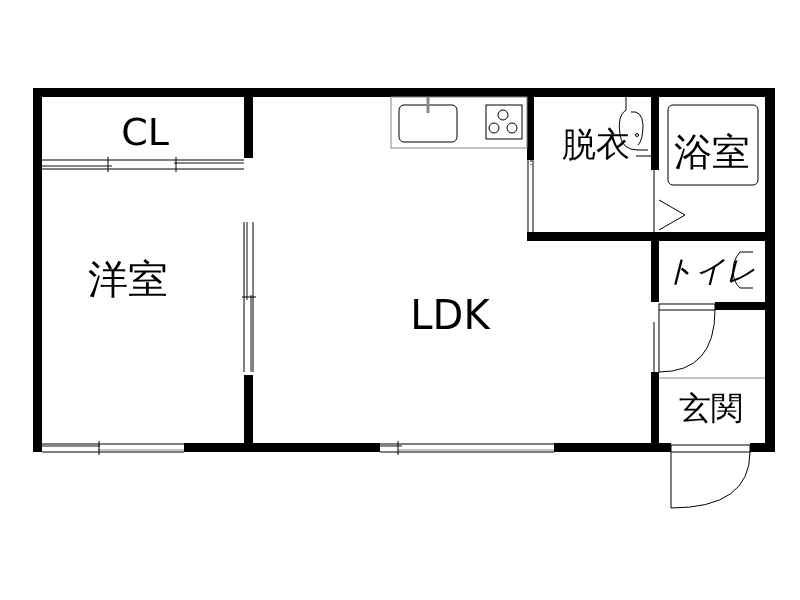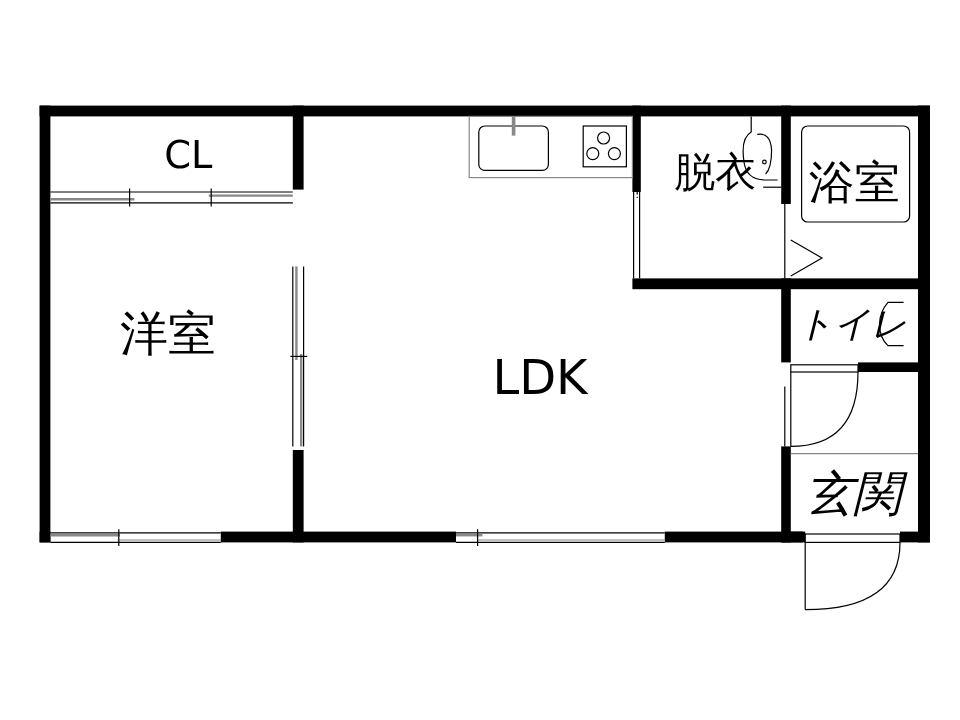--- a/index.html
+++ b/index.html
@@ -1,25 +1,25 @@
 <!DOCTYPE html>
 <html><head>
 <meta charset="utf-8">
 <style>
   html, body { margin:0; padding:0; background:#ffffff; }
   body { width:800px; height:600px; position:relative; overflow:hidden; font-family:"DejaVu Sans", sans-serif; }
   svg { position:absolute; left:0; top:0; }
   .lbl { position:absolute; color:#000; line-height:1; white-space:nowrap; text-align:center; }
-  .room-cl { left:107px; top:113px; font-size:32px; width:100px; }
-  .room-yoshitsu { left:80px; top:258px; font-size:40px; width:120px; line-height:1.05; }
+  .room-cl { left:95px; top:113px; font-size:38px; width:100px; }
+  .room-yoshitsu { left:68px; top:258px; font-size:40px; width:120px; line-height:1.05; }
   .room-ldk { left:355px; top:293px; font-size:40px; width:190px; line-height:1.1; }
   .room-senmen { left:548px; top:126px; font-size:34px; width:96px; line-height:1.08; }
   .room-yokushitsu { left:662px; top:133px; font-size:38px; width:100px; }
   .room-toilet { left:660px; top:256px; font-size:30px; width:100px;font-style:italic; }
-  .room-genkan { left:665px; top:392px; font-size:40px; width:92px;font-style:italic; }
+  .room-genkan { left:665px; top:392px; font-size:32px; width:92px; }
 </style>
 </head>
 <body>
 
 <svg width="800" height="600" viewBox="0 0 800 600">
 
   <g fill="#000">
     <rect x="33" y="88" width="742" height="9"></rect>
     <rect x="33" y="88" width="9" height="364"></rect>
     <rect x="765" y="88" width="10" height="364"></rect>

